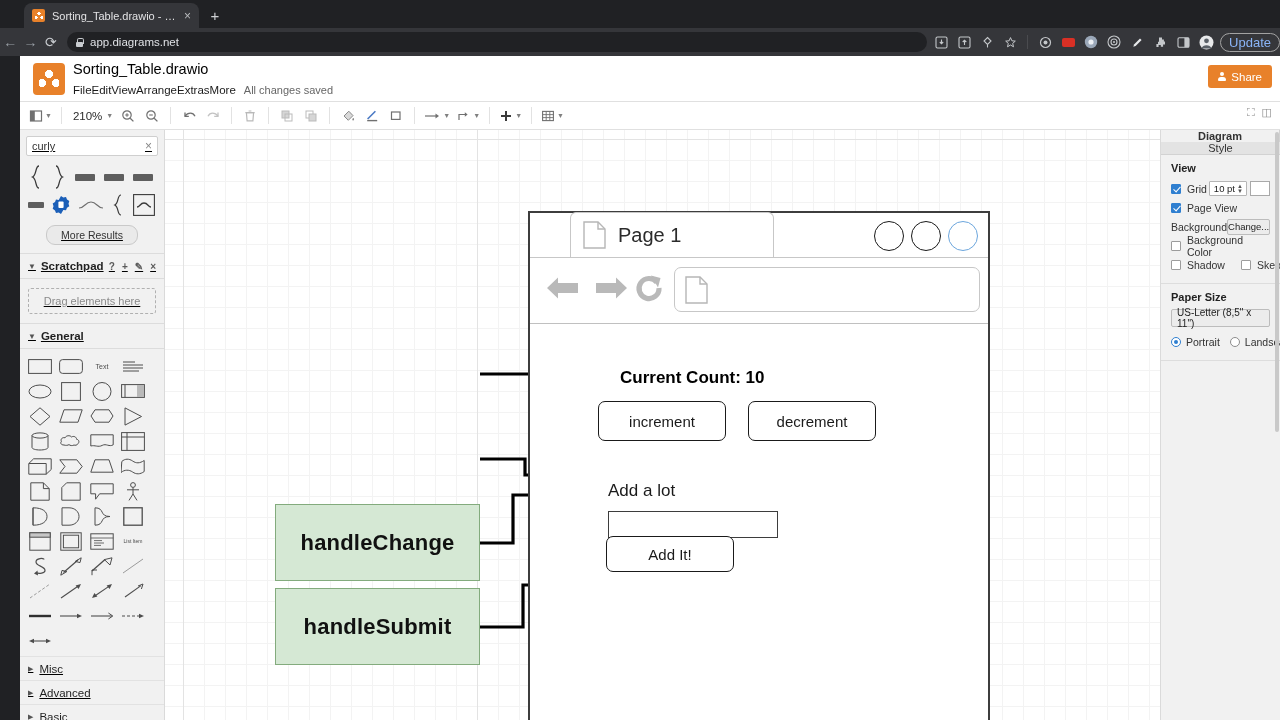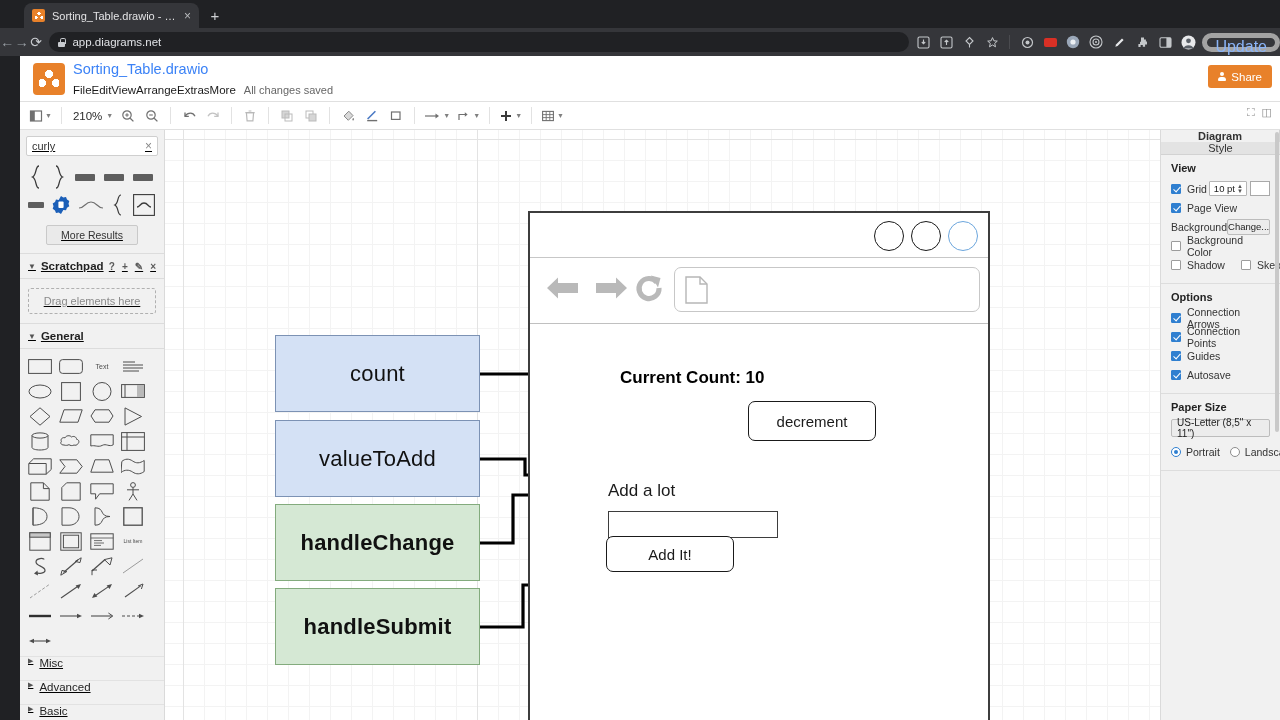--- a/index.html
+++ b/index.html
@@ -59,42 +59,42 @@
      background:#c8cbcf; border-radius:1px; }
   .lock-ico::after{ content:""; position:absolute; left:1.4px; top:0; width:4.2px; height:5px;
      border:1.2px solid #c8cbcf; border-bottom:none; border-radius:2.2px 2.2px 0 0; }
   .omnibox-url { color:#dfe1e5; font-size:11.5px; }
   .tb-icons { margin-left:6px; display:flex; align-items:center; gap:7px; }
   .tb-ico { width:16px; height:16px; color:#c4c7ca; font-size:12px; line-height:16px; text-align:center;
             display:flex; align-items:center; justify-content:center; }
   .tb-ico svg { display:block; }
   .tb-sep { width:1px; height:14px; background:#4a4b4f; margin:0 2px; }
   .update-btn {
-    margin-left:6px; height:19px; border:5px solid #a3a3a3; border-radius:10px;
-    color:#8ab4f8; font-size:16px; padding:0 8px; line-height:17px; white-space:nowrap;text-align:right;
+    margin-left:6px; height:19px; border:1px solid #a3a3a3; border-radius:10px;
+    color:#8ab4f8; font-size:13px; padding:0 8px; line-height:17px; white-space:nowrap;text-align:right;
   }
 
   
   .app {
     position:absolute; left:20px; top:56px; width:1260px; height:664px;
     background:#fff; overflow:hidden;
   }
   .app-header { position:absolute; left:0; top:0; width:1260px; height:45px; background:#fff; }
   .logo {
     position:absolute; left:13px; top:7px; width:32px; height:32px; background:#e8812a;
     border-radius:4px;
   }
   .logo::after{
     content:""; position:absolute; left:6px; top:7px; width:20px; height:17px;
     background:
       radial-gradient(circle 4px at 10px 4px, #fff 99%, transparent 100%),
       radial-gradient(circle 4px at 3px 13px, #fff 99%, transparent 100%),
       radial-gradient(circle 4px at 17px 13px, #fff 99%, transparent 100%);
   }
-  .doc-title { position:absolute; left:53px; top:5px; font-size:14.5px; color:#3b82f6; }
+  .doc-title { position:absolute; left:53px; top:5px; font-size:14.5px; color:#000000; }
   .menubar { position:absolute; left:53px; top:26px; display:flex; align-items:center; gap:0; }
   .menu-item { font-size:11.5px; color:#1a1a1a; padding:2px 0; }
   .menu-item:first-child { padding-left:0; }
   .saved-note { font-size:11px; color:#666; margin-left:8px; }
   .share-btn {
     position:absolute; right:8px; top:9px; height:23px; background:#e8812a; color:#fff;
     border-radius:3px; font-size:11.5px; padding:0 10px; display:flex; align-items:center; gap:5px;
   }
   .share-person { width:8px; height:9px; position:relative; }
   .share-person::before{content:"";position:absolute;left:2px;top:0;width:4px;height:4px;border-radius:50%;background:#fff;}
@@ -125,38 +125,38 @@
   }
   .search-box input {
     border:none; outline:none; font-size:11px; color:#333; width:100%; font-family:inherit; background:transparent;
   }
   .search-clear { color:#888; font-size:12px; line-height:1; }
   .shape-results { padding:3px 8px 0 8px; }
   .srow { display:flex; align-items:center; gap:7px; height:28px; }
   .sh { display:flex; align-items:center; justify-content:center; }
   .more-results {
     margin:6px auto 0 auto; width:92px; height:20px; background:#eaeaea; border:1px solid #c9c9c9;
-    border-radius:2px; font-size:10.5px; color:#333; display:flex; align-items:center; justify-content:center;
+    border-radius:9px; font-size:10.5px; color:#333; display:flex; align-items:center; justify-content:center;
   }
   .sect-head {
     display:flex; align-items:center; height:26px; border-top:1px solid #dcdcdc;
     border-bottom:1px solid #dcdcdc; padding:0 8px; margin-top:8px; font-size:11.5px;
     color:#1f1f1f; font-weight:bold; background:#f1f1f1;
   }
   .sect-head .tri { font-size:8px; color:#555; margin-right:5px; }
   .sect-actions { margin-left:auto; display:flex; gap:7px; color:#5a5a5a; font-size:10px; }
   .scratchpad-drop {
     margin:9px 8px; height:26px; border:1px dashed #b0b0b0; border-radius:3px;
     display:flex; align-items:center; justify-content:center; font-size:11px; color:#8a8a8a;
   }
   .general-grid { padding:6px 6px 0 6px; display:flex; flex-wrap:wrap; gap:3px 3px; }
   .gsh { width:28px; height:22px; display:flex; align-items:center; justify-content:center; }
   .cat-list { margin-top:4px; }
   .cat {
-    height:24px; display:flex; padding:0 8px; font-size:11.5px; color:#1f1f1f;
+    height:24px; display:flex; align-items:center; padding:0 8px; font-size:11.5px; color:#1f1f1f;
     border-top:1px solid #e2e2e2;
   }
   .cat .tri { font-size:7px; color:#555; margin-right:6px; }
 
   
   .canvas {
     position:absolute; left:145px; top:74px; width:995px; height:590px;
     background:#fff; overflow:hidden;
   }
   .grid {
@@ -884,35 +884,38 @@
           <path d="M315 497 L358 497 L358 455 L430 455"></path>
         </g>
         <g fill="#000">
           <polygon points="404,197 388,190 388,204"></polygon>
           <polygon points="432,345 414,338 414,352"></polygon>
           <polygon points="432,365 414,358 414,372"></polygon>
           <polygon points="432,455 414,448 414,462"></polygon>
         </g>
       </svg>
 
-      <div class="node blue" style="left:110px; top:205px; width:205px; height:77px;">
-        <span>count</span>
-      </div>
-      <div class="node blue" style="left:110px; top:290px; width:205px; height:77px;">
-        <span>valueToAdd</span>
-      </div>
       <div class="node green" style="left:110px; top:374px; width:205px; height:77px;">
         <span>handleChange</span>
       </div>
       <div class="node green" style="left:110px; top:458px; width:205px; height:77px;">
         <span>handleSubmit</span>
       </div>
 
       <div class="mockwin">
         <div class="mw-tabbar-line"></div>
+        <div class="mw-tab">
+          <span class="doc-glyph">
+            <svg width="23" height="28" viewBox="0 0 23 28">
+                <path d="M1 1h14l7 7v19H1z" fill="#fff" stroke="#b6b6b6" stroke-width="1.4"></path>
+                <path d="M15 1v7h7" fill="none" stroke="#b6b6b6" stroke-width="1.4"></path>
+              </svg>
+          </span>
+          <span class="mw-tab-label">Page 1</span>
+        </div>
         <div class="mw-circles">
           <div class="circ"></div>
           <div class="circ"></div>
           <div class="circ blue"></div>
         </div>
 
         <div class="mw-navrow">
           <span class="arrow-ico">
             <svg width="33" height="28" viewBox="0 0 33 28">
                 <path d="M1 14 12 3.5v5.6h20v9.8H12v5.6z" fill="#b9b9b9"></path>
@@ -932,20 +935,21 @@
           <span class="urlbar">
             <svg width="23" height="28" viewBox="0 0 23 28">
                 <path d="M1 1h14l7 7v19H1z" fill="#fff" stroke="#b6b6b6" stroke-width="1.4"></path>
                 <path d="M15 1v7h7" fill="none" stroke="#b6b6b6" stroke-width="1.4"></path>
               </svg>
           </span>
         </div>
         <div class="mw-sep"></div>
 
         <div class="cur-count">Current Count: 10</div>
+        <div class="mbtn" id="btn-increment">increment</div>
         <div class="mbtn" id="btn-decrement">decrement</div>
         <div class="add-a-lot">Add a lot</div>
         <div class="txt-input"></div>
         <div class="mbtn" id="btn-addit">Add It!</div>
       </div>
 
     </div>
 
     <div class="right-panel">
       <div class="vscroll"></div>
@@ -979,39 +983,20 @@
           <span class="label-txt">Background Color</span>
         </div>
         <div class="rp-row">
           <span class="cb"></span>
           <span class="label-txt">Shadow</span>
           <span class="cb" style="margin-left:16px"></span>
           <span class="label-txt">Sketch</span>
         </div>
       </div>
 
-      <div class="rp-sec">
-        <div class="rp-title">Options</div>
-        <div class="rp-row">
-          <span class="cb on"></span>
-          <span class="label-txt">Connection Arrows</span>
-        </div>
-        <div class="rp-row">
-          <span class="cb on"></span>
-          <span class="label-txt">Connection Points</span>
-        </div>
-        <div class="rp-row">
-          <span class="cb on"></span>
-          <span class="label-txt">Guides</span>
-        </div>
-        <div class="rp-row">
-          <span class="cb on"></span>
-          <span class="label-txt">Autosave</span>
-        </div>
-      </div>
 
       <div class="rp-sec">
         <div class="rp-title">Paper Size</div>
         <div class="sel-box">US-Letter (8,5" x 11")</div>
         <div class="rp-row">
           <span class="rb on"></span>
           <span class="label-txt">Portrait</span>
           <span class="rb" style="margin-left:10px"></span>
           <span class="label-txt">Landscape</span>
         </div>

